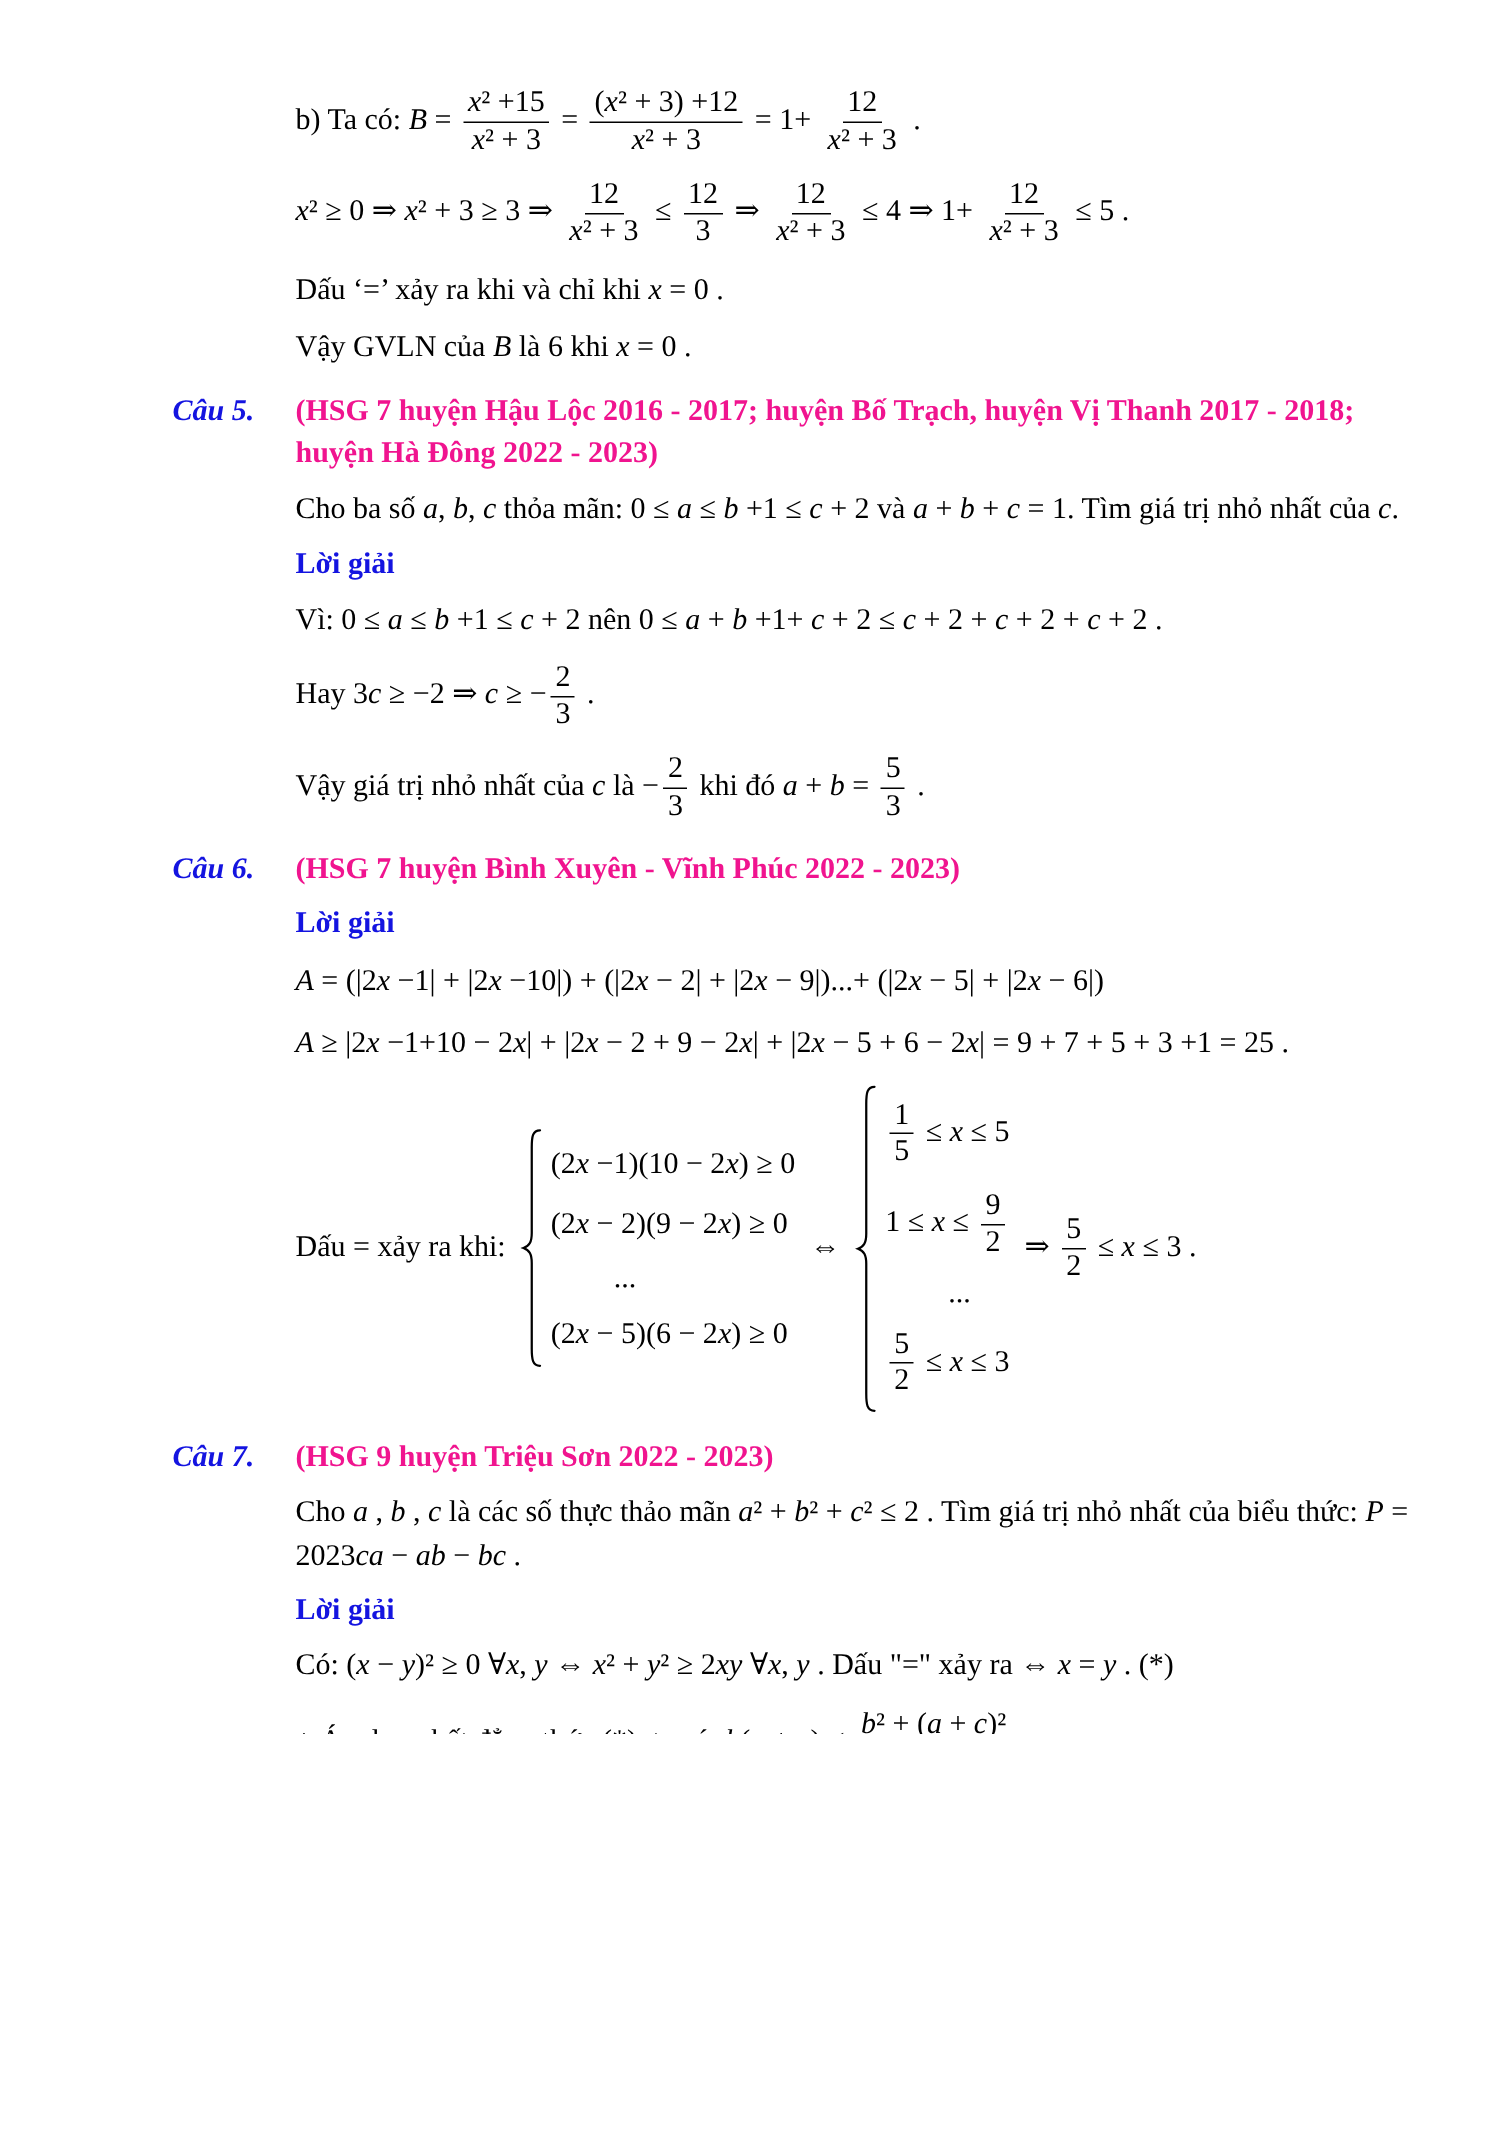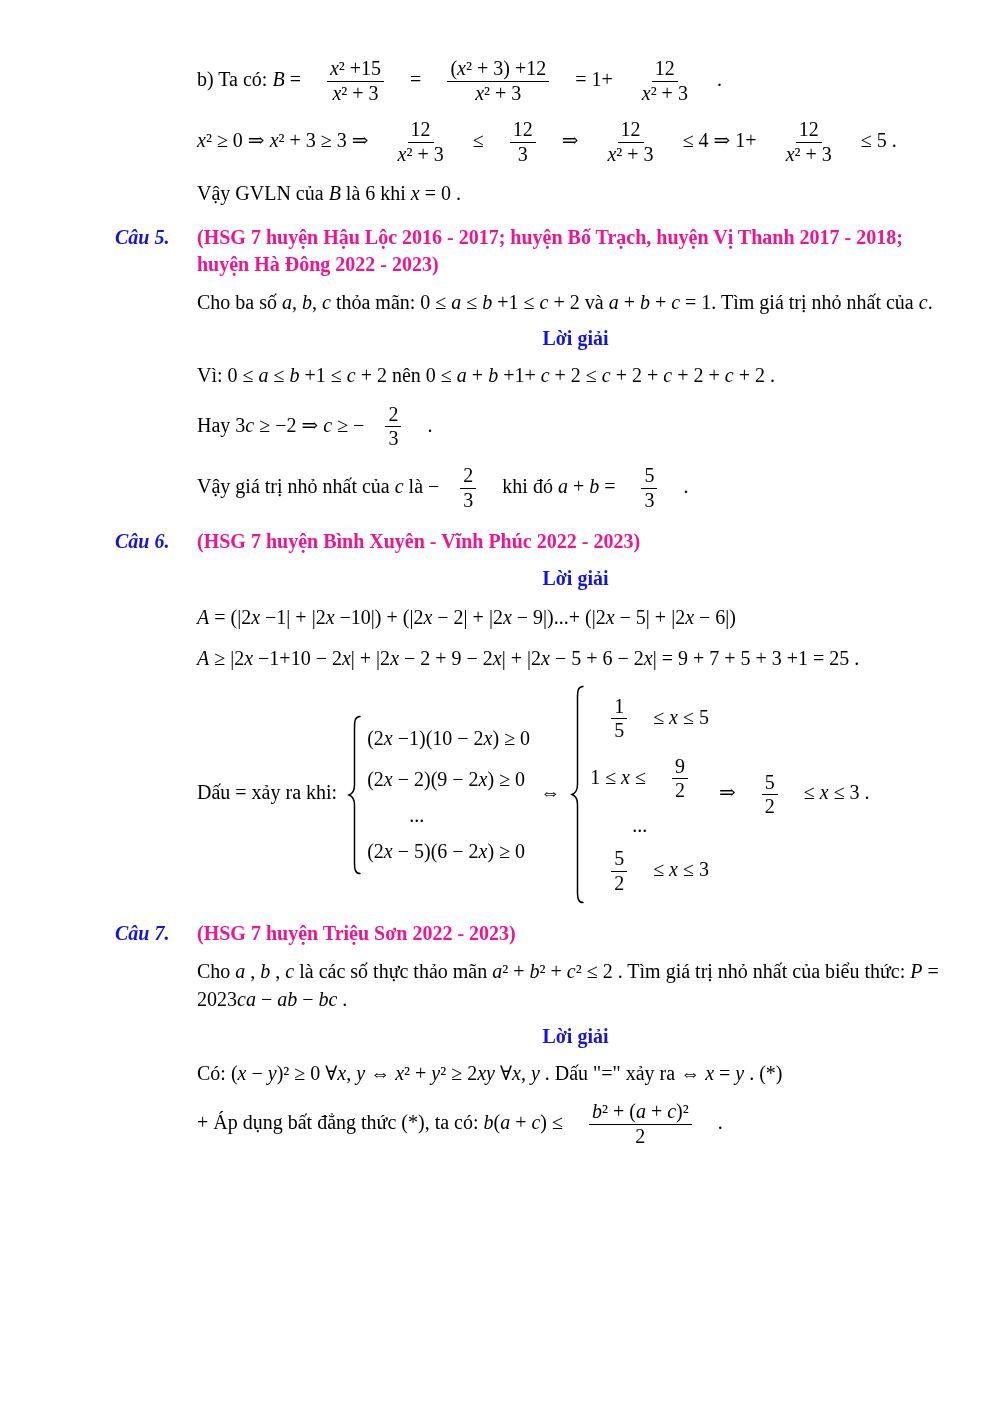--- a/index.html
+++ b/index.html
@@ -11,23 +11,23 @@
     font-family:"Liberation Serif","DejaVu Serif",serif;
     font-size:20px;color:#000;
     box-sizing:border-box;
     padding:44px 42px 0 115px;
   }
   .line-para{margin:9px 0 9px 82px;line-height:1.42;}
   .line-display{margin:13px 0 13px 82px;line-height:1.42;white-space:nowrap;}
   .line-heading{display:flex;margin:16px 0 5px 0;font-weight:bold;line-height:1.38;}
   .q-label{width:82px;flex-shrink:0;color:var(--blue);font-style:italic;}
   .q-title{flex:1;color:var(--pink);}
-  .line-solution{margin:11px 0 11px 82px;text-align:center;font-weight:bold;color:var(--blue);}
+  .line-solution{margin:11px 0 11px 82px;text-align:left;font-weight:bold;color:var(--blue);}
   .math i{font-style:italic;}
-  .frac{display:inline-flex;flex-direction:column;align-items:center;vertical-align:middle;margin:0 21px;line-height:1.18;}
+  .frac{display:inline-flex;flex-direction:column;align-items:center;vertical-align:middle;margin:0 3px;line-height:1.18;}
   .frac .num{border-bottom:1.3px solid #000;padding:0 3px;}
   .frac .den{padding:0 3px;}
   .sys{display:inline-flex;align-items:center;vertical-align:middle;margin:0 5px;}
   .sys svg{margin-right:4px;flex-shrink:0;}
   .sys-rows{display:inline-flex;flex-direction:column;}
   .sys-row{margin:6px 0;white-space:nowrap;}
   .sys-row.dots{padding-left:42px;margin:2px 0;}
 </style>
 </head>
 <body>
@@ -50,20 +50,21 @@
         </span><span class="math"> ≤ </span><span class="frac">
           <span class="num">12</span>
           <span class="den">3</span>
         </span><span class="math"> ⇒ </span><span class="frac">
           <span class="num">12</span>
           <span class="den"><i>x</i>² + 3</span>
         </span><span class="math"> ≤ 4 ⇒ 1+ </span><span class="frac">
           <span class="num">12</span>
           <span class="den"><i>x</i>² + 3</span>
         </span><span class="math"> ≤ 5</span><span class="txt"> .</span></div>
+      <div class="line-para"><span class="txt">Dấu ‘=’ xảy ra khi và chỉ khi </span><span class="math"><i>x</i> = 0</span><span class="txt"> .</span></div>
       <div class="line-para"><span class="txt">Vậy GVLN của </span><span class="math"><i>B</i></span><span class="txt"> là 6 khi </span><span class="math"><i>x</i> = 0</span><span class="txt"> .</span></div>
       <div class="line-heading">
         <span class="q-label">Câu 5.</span>
         <span class="q-title">(HSG 7 huyện Hậu Lộc 2016 - 2017; huyện Bố Trạch, huyện Vị Thanh 2017 - 2018; huyện Hà Đông 2022 - 2023)</span>
       </div>
       <div class="line-para"><span class="txt">Cho ba số </span><span class="math"><i>a</i>, <i>b</i>, <i>c</i></span><span class="txt"> thỏa mãn: </span><span class="math">0 ≤ <i>a</i> ≤ <i>b</i> +1 ≤ <i>c</i> + 2</span><span class="txt"> và </span><span class="math"><i>a</i> + <i>b</i> + <i>c</i> = 1.</span><span class="txt">  Tìm giá trị nhỏ nhất của </span><span class="math"><i>c</i></span><span class="txt">.</span></div>
       <div class="line-solution">Lời giải</div>
       <div class="line-para"><span class="txt">Vì: </span><span class="math">0 ≤ <i>a</i> ≤ <i>b</i> +1 ≤ <i>c</i> + 2</span><span class="txt"> nên </span><span class="math">0 ≤ <i>a</i> + <i>b</i> +1+ <i>c</i> + 2 ≤ <i>c</i> + 2 + <i>c</i> + 2 + <i>c</i> + 2</span><span class="txt"> .</span></div>
       <div class="line-display"><span class="txt">Hay </span><span class="math">3<i>c</i> ≥ −2 ⇒ <i>c</i> ≥ −</span><span class="frac">
           <span class="num">2</span>
@@ -111,21 +112,21 @@
                 <span class="num">5</span>
                 <span class="den">2</span>
               </span><span class="math"> ≤ <i>x</i> ≤ 3</span></div>
           </span>
         </span><span class="math"> ⇒ </span><span class="frac">
           <span class="num">5</span>
           <span class="den">2</span>
         </span><span class="math"> ≤ <i>x</i> ≤ 3</span><span class="txt"> .</span></div>
       <div class="line-heading">
         <span class="q-label">Câu 7.</span>
-        <span class="q-title">(HSG 7 huyện Triệu Sơn 2022 - 2023)</span>
+        <span class="q-title">(HSG 9 huyện Triệu Sơn 2022 - 2023)</span>
       </div>
       <div class="line-para"><span class="txt">Cho </span><span class="math"><i>a</i></span><span class="txt"> , </span><span class="math"><i>b</i></span><span class="txt"> , </span><span class="math"><i>c</i></span><span class="txt"> là các số thực thảo mãn </span><span class="math"><i>a</i>² + <i>b</i>² + <i>c</i>² ≤ 2</span><span class="txt"> . Tìm giá trị nhỏ nhất của biểu thức: </span><span class="math"><i>P</i> = 2023<i>ca</i> − <i>ab</i> − <i>bc</i></span><span class="txt"> .</span></div>
       <div class="line-solution">Lời giải</div>
       <div class="line-para"><span class="txt">Có: </span><span class="math">(<i>x</i> − <i>y</i>)² ≥ 0  ∀<i>x</i>, <i>y</i> ⇔ <i>x</i>² + <i>y</i>² ≥ 2<i>xy</i> ∀<i>x</i>, <i>y</i></span><span class="txt"> . Dấu "=" xảy ra </span><span class="math">⇔ <i>x</i> = <i>y</i></span><span class="txt"> . (*)</span></div>
       <div class="line-display"><span class="txt">+ Áp dụng bất đẳng thức (*), ta có: </span><span class="math"><i>b</i>(<i>a</i> + <i>c</i>) ≤ </span><span class="frac">
           <span class="num"><i>b</i>² + (<i>a</i> + <i>c</i>)²</span>
           <span class="den">2</span>
         </span><span class="txt"> .</span></div>
     </div>
 </div>

